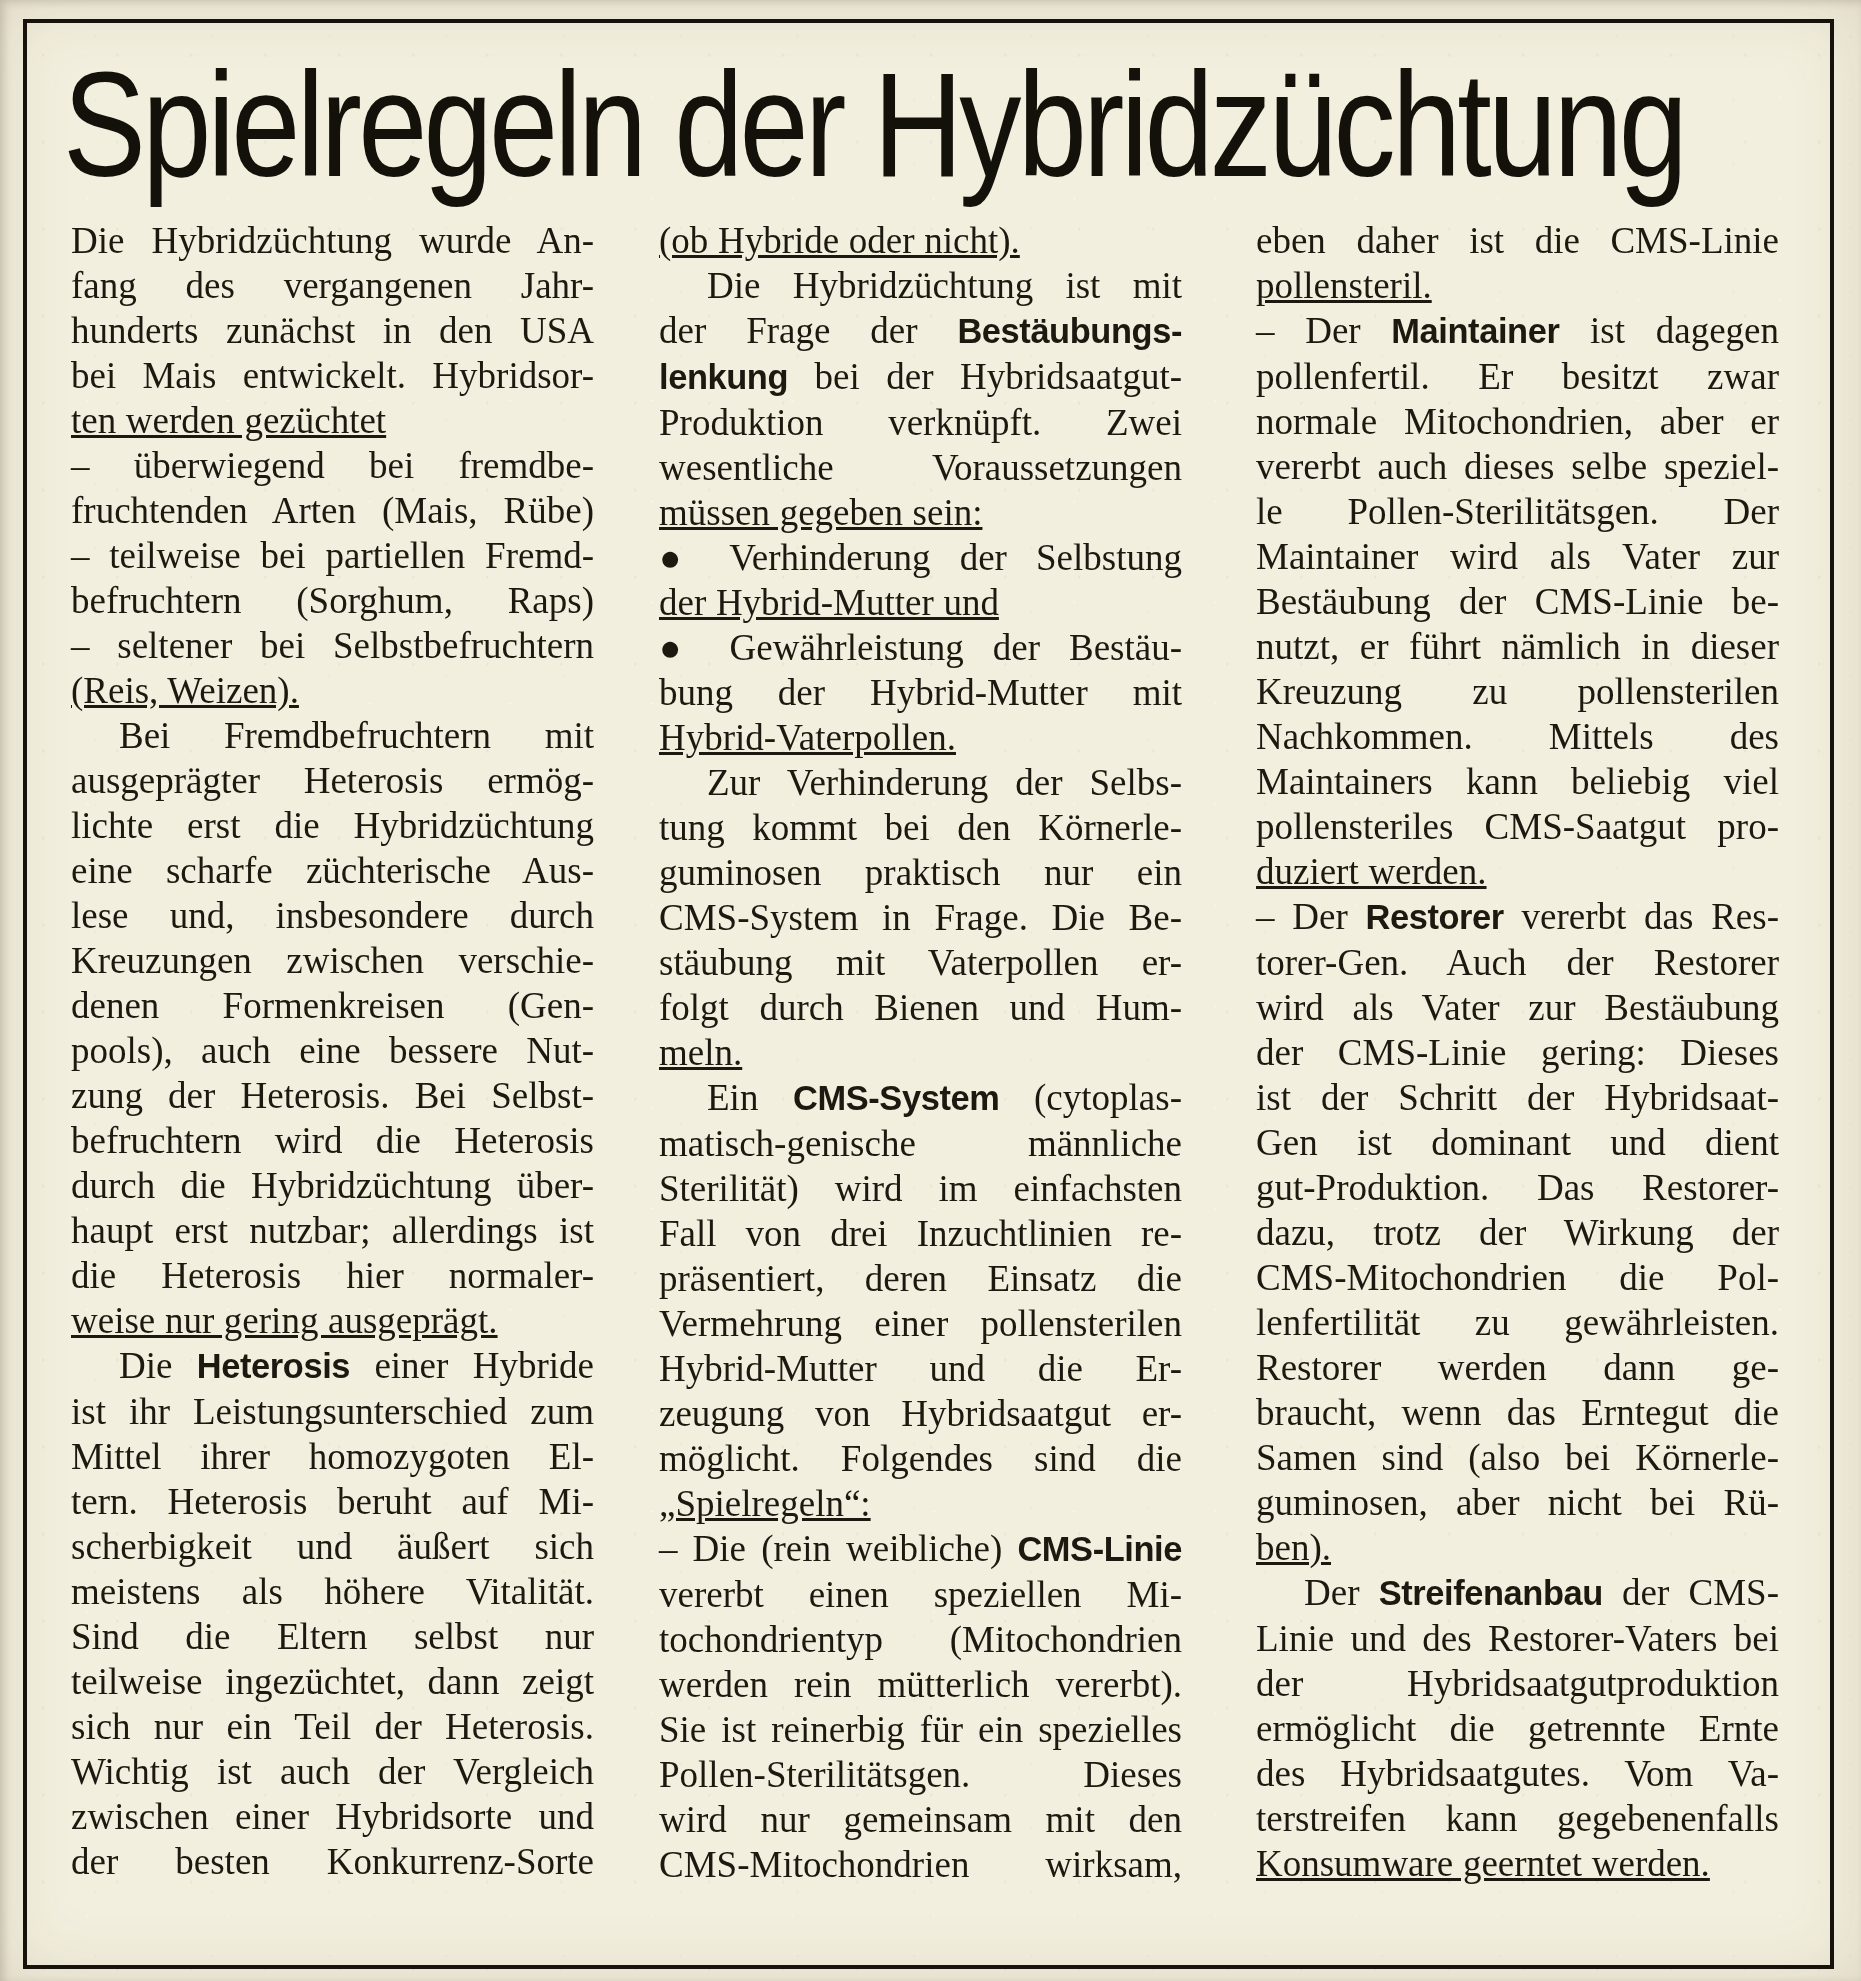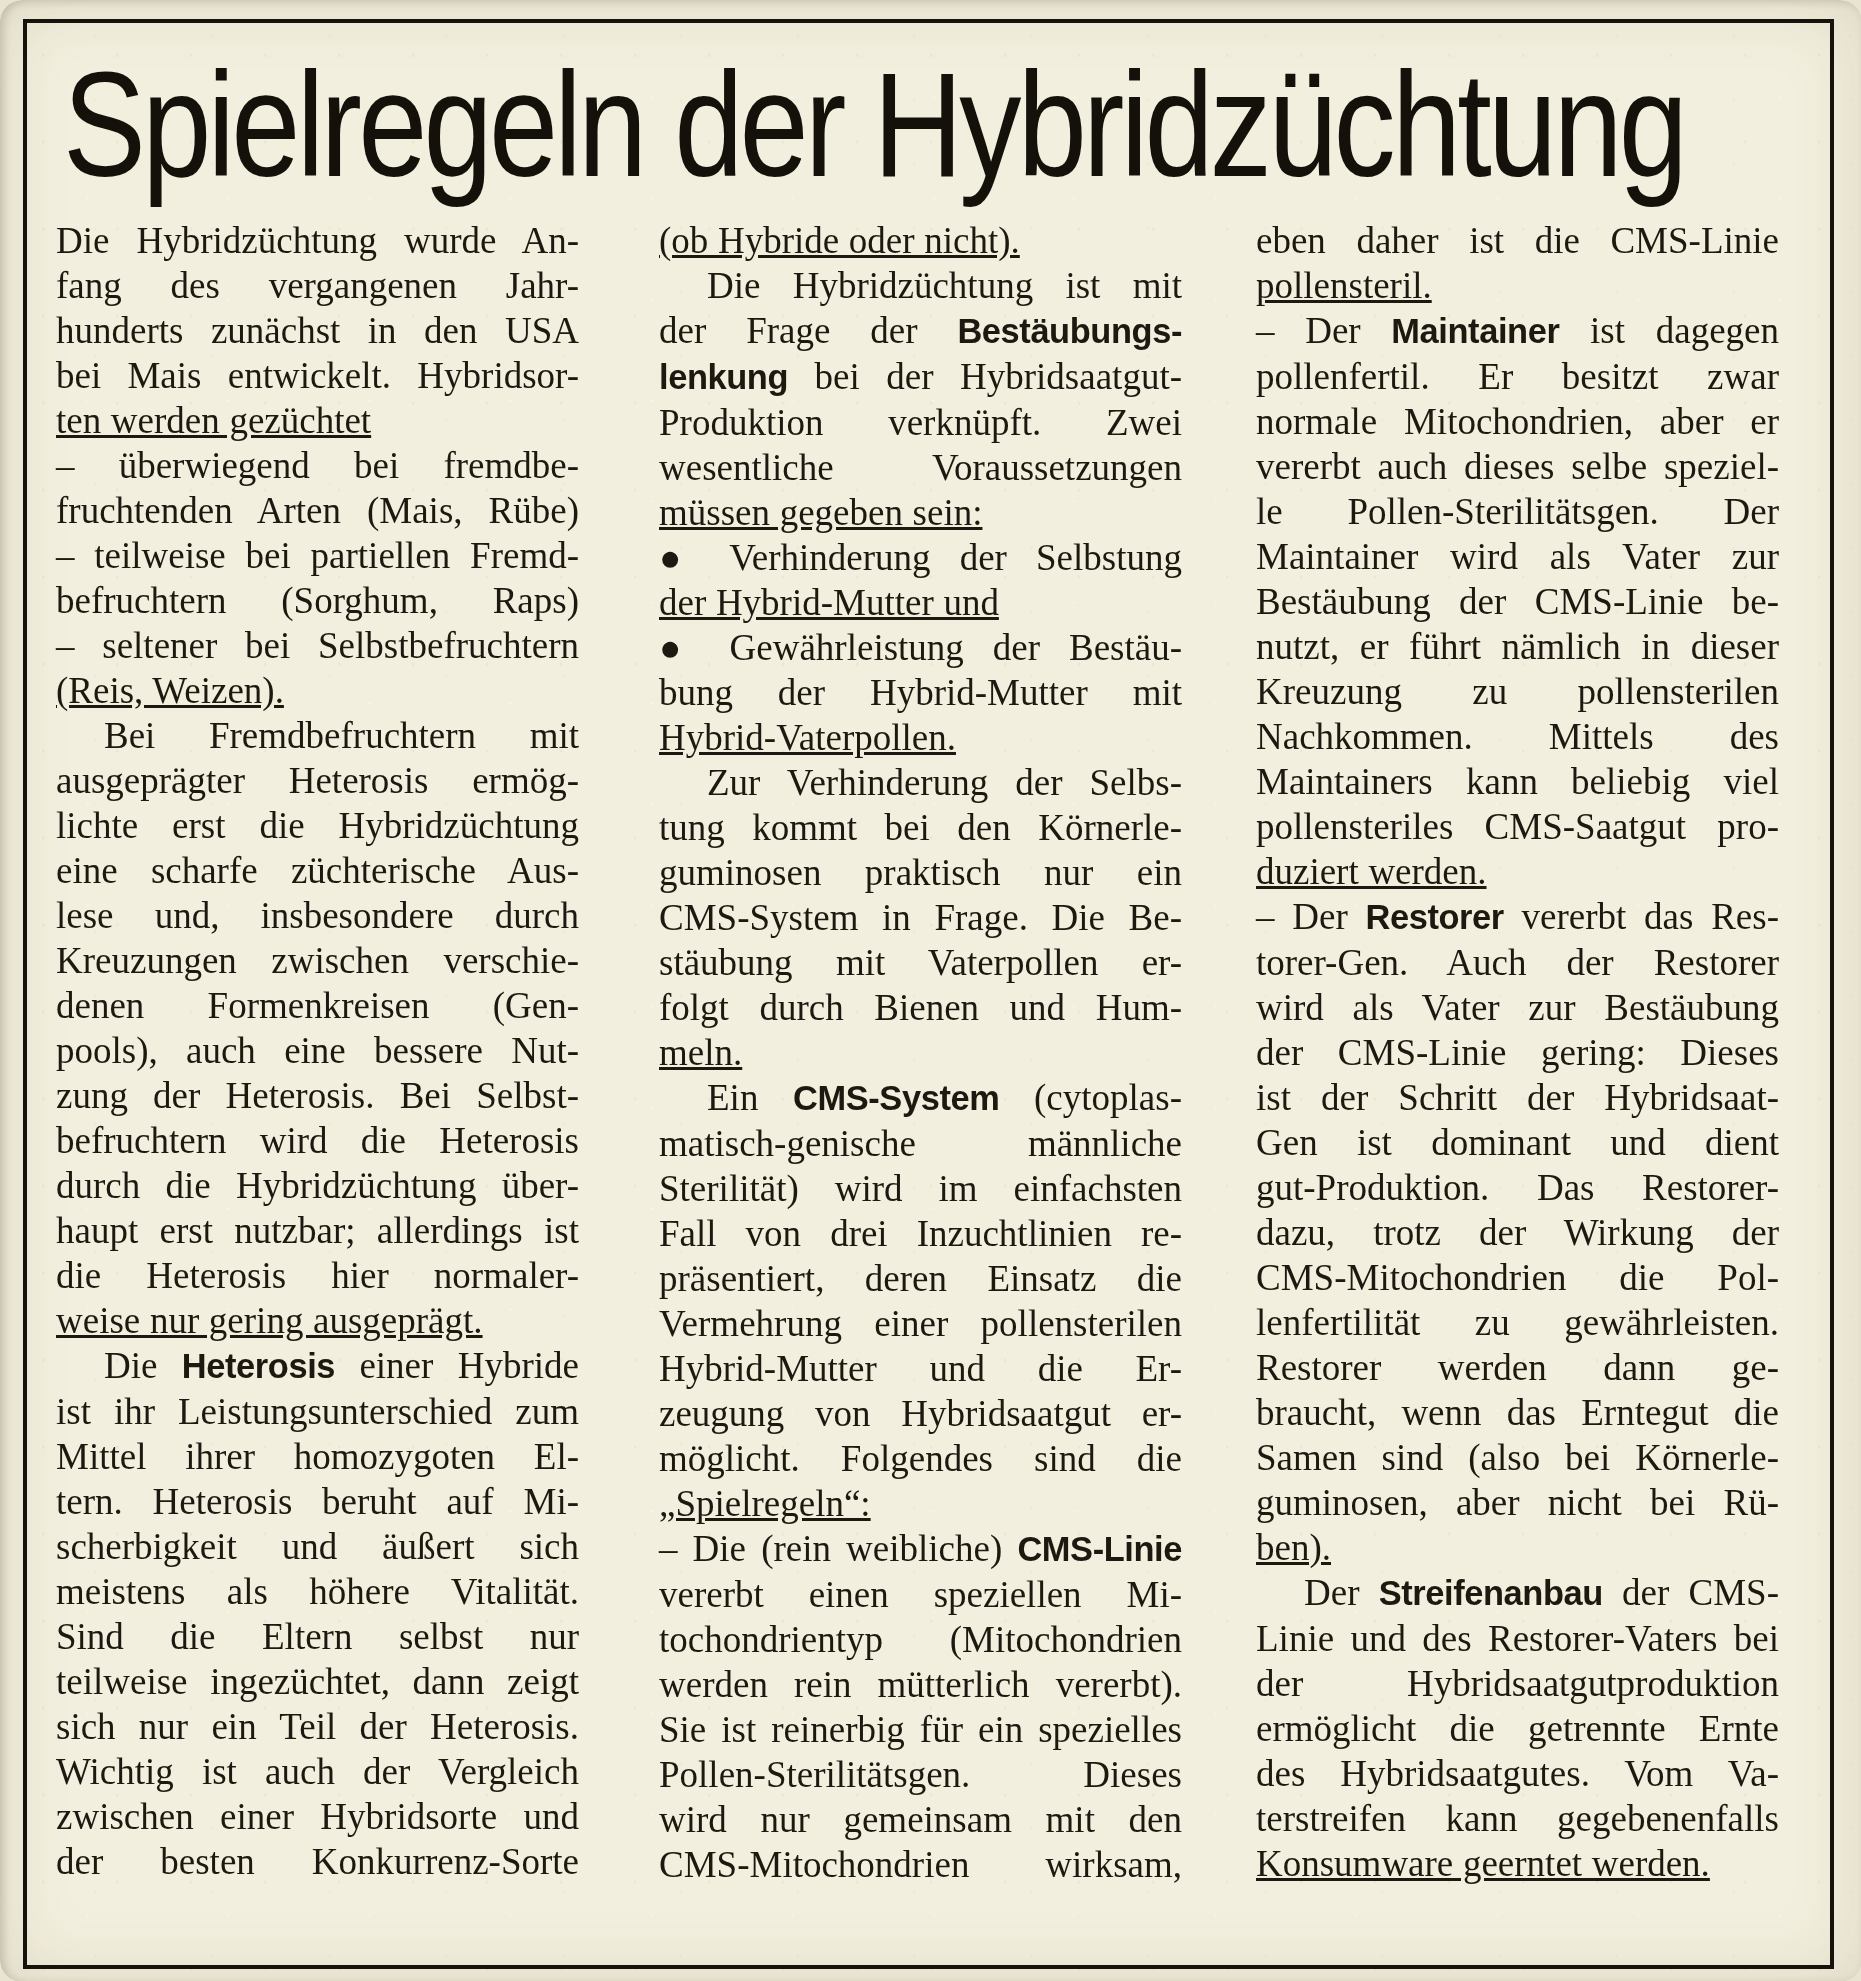--- a/index.html
+++ b/index.html
@@ -10,21 +10,20 @@
     background-color:#f3efde;
     background-image:
       radial-gradient(rgba(96,82,48,.07) 0.9px, transparent 1.5px),
       radial-gradient(rgba(96,82,48,.05) 0.9px, transparent 1.7px),
       radial-gradient(rgba(255,255,255,.35) 0.9px, transparent 1.8px);
     background-size:74px 87px,117px 64px,141px 101px;
     background-position:6.3px 11.6px,37px 4.5px,17px 47px;
     box-shadow:inset 0 0 72px rgba(95,80,40,.15), inset 3.6px 1.8px 9px rgba(40,30,10,.18);
     font-family:"Liberation Serif", serif;
     color:#1d1910;
-    border-radius:22px;
   }
   .frame{
     position:absolute;left:23px;top:19px;
     width:1811px;height:1950px;
     box-sizing:border-box;
     border:4.5px solid #16130d;
   }
   .headline{
     position:absolute;left:63px;top:47px;
     font-family:"Liberation Sans", sans-serif;
@@ -35,21 +34,21 @@
     white-space:nowrap;
     transform:scaleX(.84);
     transform-origin:0 50%;
     color:#14110b;
   }
   .col{
     position:absolute;top:218px;width:523px;
     font-size:37px;line-height:45px;
     word-spacing:0.4px;
   }
-  .col-1{left:56px;}
+  .col-1{left:71px;}
   .col-2{left:659px;}
   .col-3{left:1256px;}
   .ln{
     text-align:justify;
     text-align-last:justify;
     white-space:normal;
   }
   .ln.short{text-align-last:left;text-decoration:underline;}
   .ln.ind{text-indent:48px;}
   .kw{

